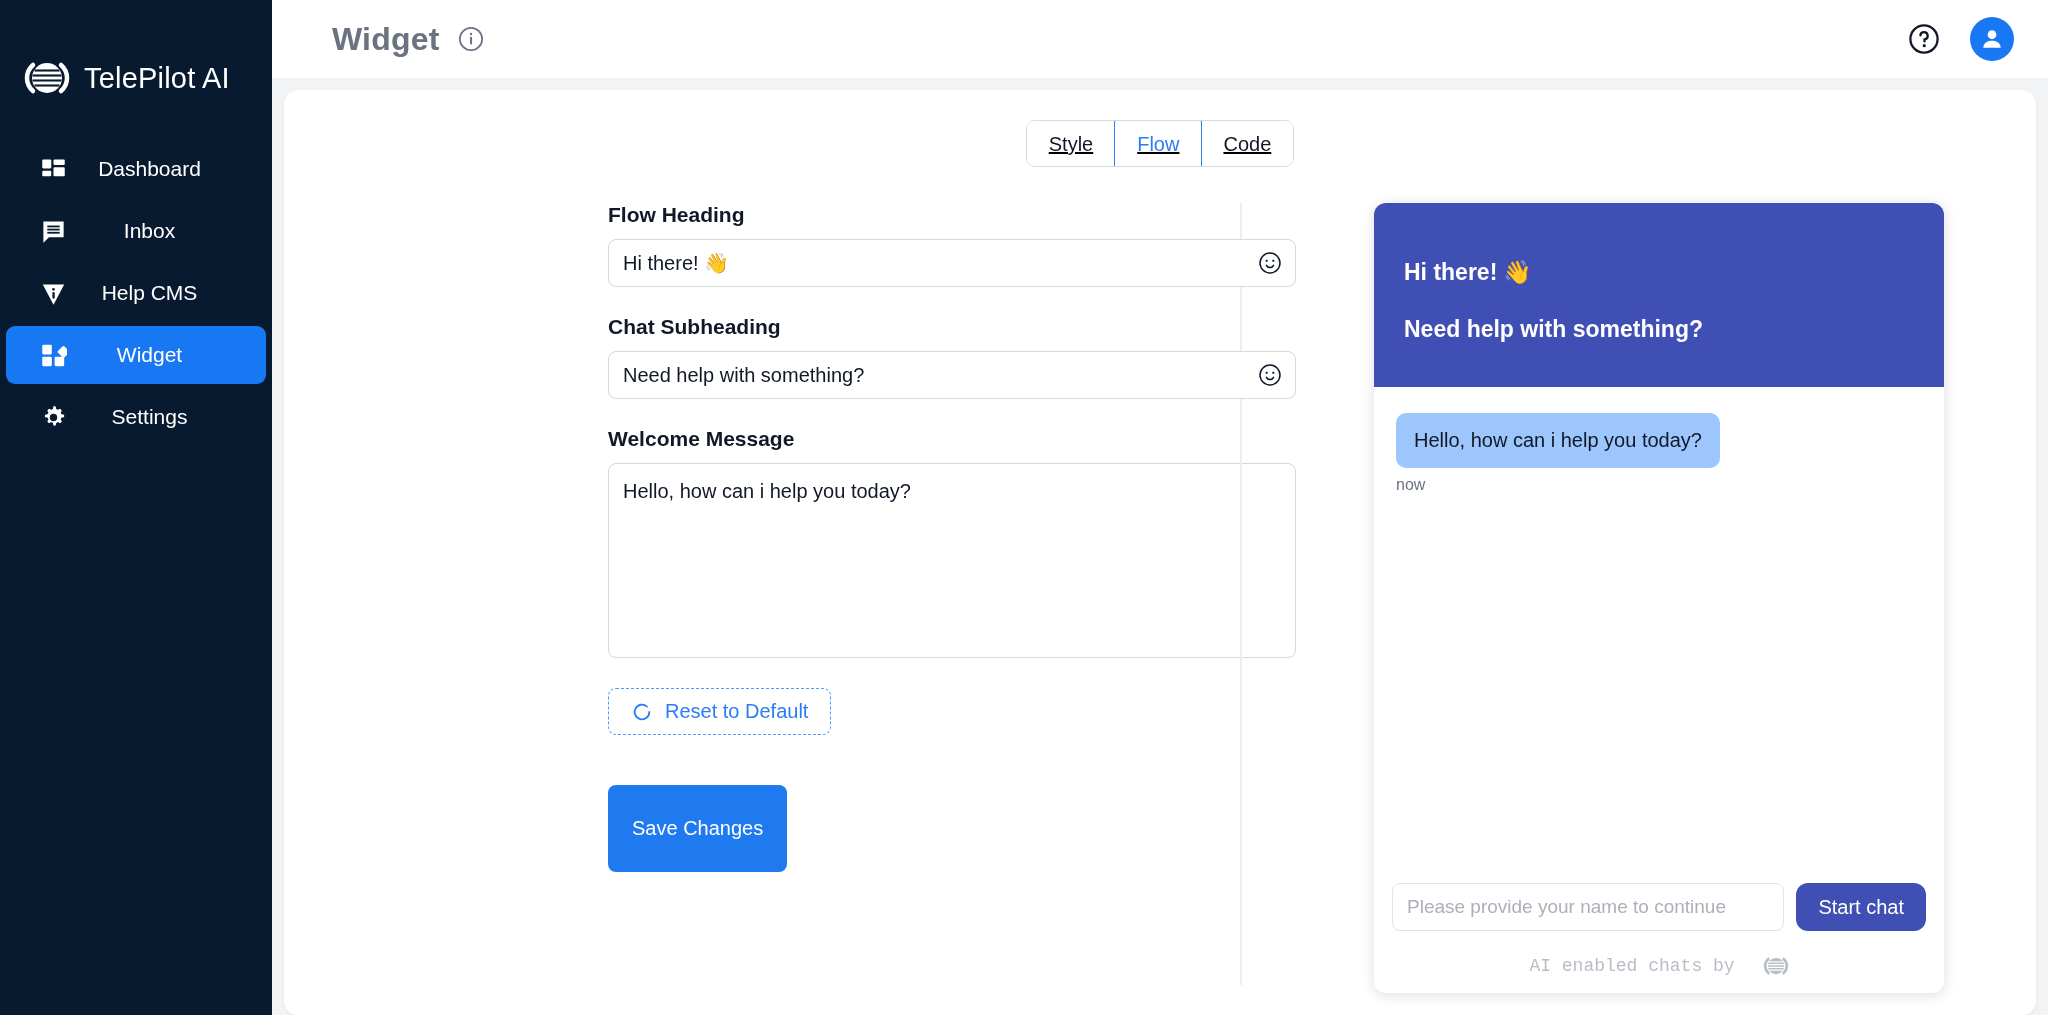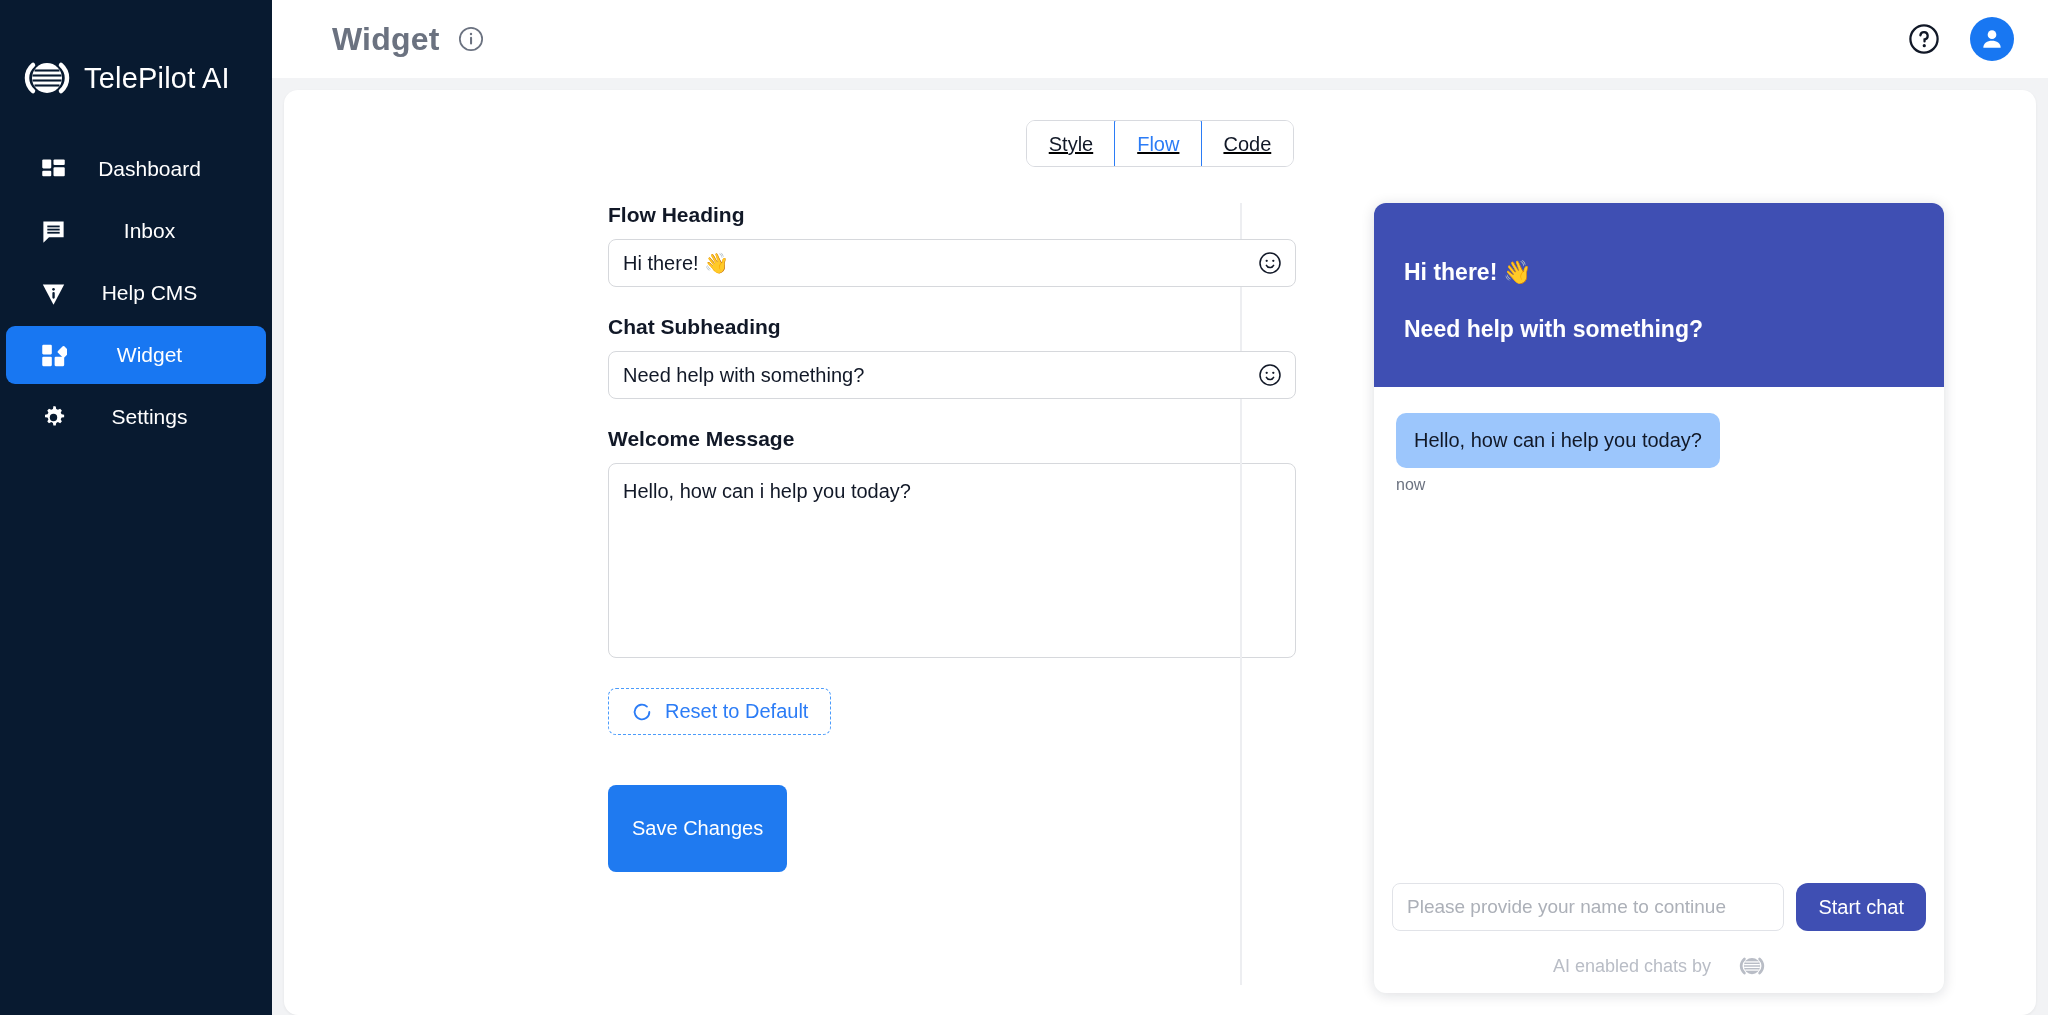--- a/index.html
+++ b/index.html
@@ -208,21 +208,21 @@
   }
   .chat-input::placeholder { color: #ACB0B8; }
   .start-chat-btn {
     background: #3F4FB3; color: #ffffff;
     border: none; border-radius: 12px;
     font-size: 20px; padding: 0 22px; cursor: pointer;
     font-family: "Liberation Sans", sans-serif;
   }
   .chat-credit {
     display: flex; align-items: center; justify-content: center; gap: 28px;
-    margin-top: 22px; color: #B9BDC6; font-size: 18px;
+    margin-top: 22px; color: #B9BDC6; font-size: 18px; font-family: Liberation Mono, monospace;
   }
   .credit-logo { width: 26px; height: 26px; display:block; }
 </style>
 </head>
 <body>
 
 <div id="app">
 
   <aside class="sidebar">
     <div class="brand">

